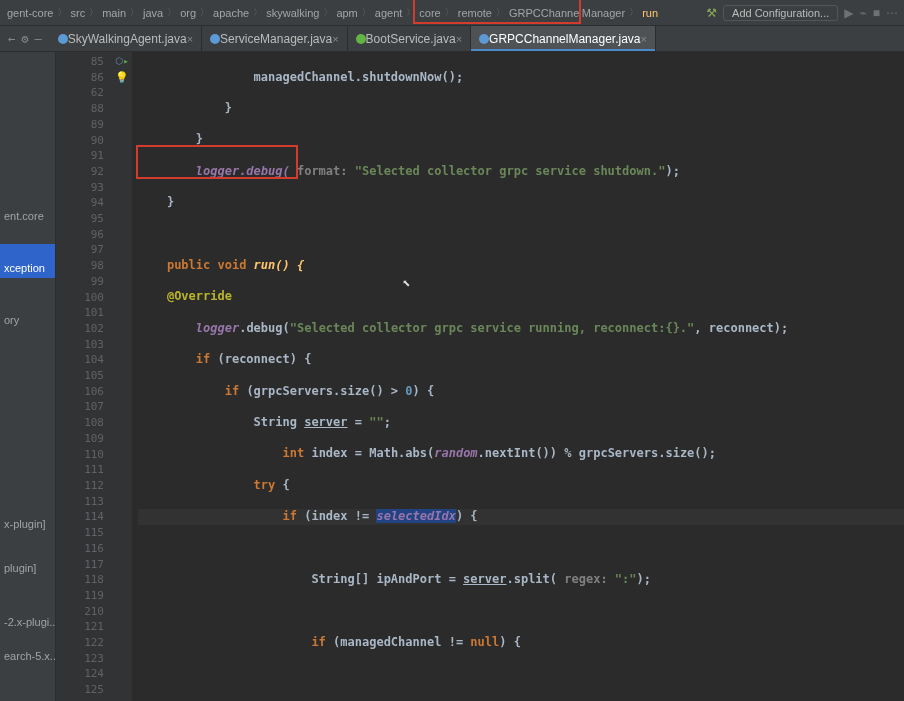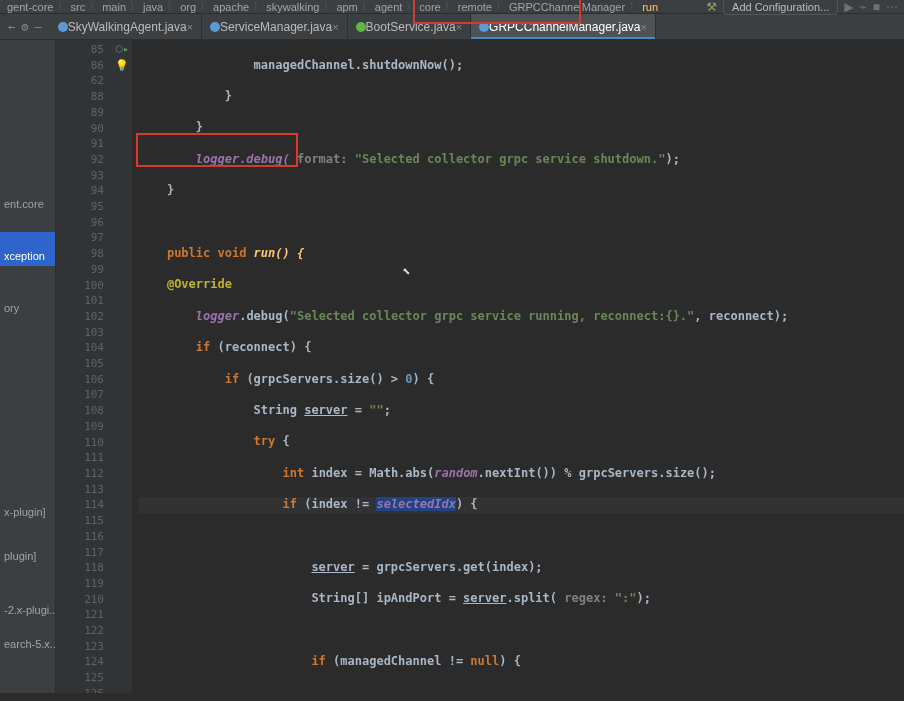--- a/index.html
+++ b/index.html
@@ -8,21 +8,21 @@
   font-family: "Menlo", "Consolas", monospace;
   font-size: 12px;
   color: #a9b7c6;
   overflow: hidden;
   width: 904px;
   height: 701px;
 }
 .topbar {
   display: flex;
   align-items: center;
-  height: 14px;
+  height: 26px;
   background: #3c3f41;
   border-bottom: 1px solid #2d2d2d;
   font-family: -apple-system, "Segoe UI", sans-serif;
   font-size: 11px;
 }
 .breadcrumbs {
   display: flex;
   align-items: center;
   flex: 1;
   overflow: hidden;
@@ -361,25 +361,24 @@
 <div class="line">        <span>}</span></div>
 <div class="line">        <span class="fld">logger.debug(</span><span class="cmt"> format: </span><span class="str">"Selected collector grpc service shutdown."</span><span>);</span></div>
 <div class="line">    <span>}</span></div>
 <div class="line"> </div>
 <div class="line">    <span class="kw">public void</span><span class="mth"> run() {</span></div>
 <div class="line">    <span class="ann">@Override</span></div>
 <div class="line">        <span class="fld">logger</span><span>.debug(</span><span class="str">"Selected collector grpc service running, reconnect:{}."</span><span>, reconnect);</span></div>
 <div class="line">        <span class="kw">if</span><span> (reconnect) {</span></div>
 <div class="line">            <span class="kw">if</span><span> (grpcServers.size() &gt; </span><span class="num">0</span><span>) {</span></div>
 <div class="line">                <span>String </span><u><span>server</span></u><span> = </span><span class="str">""</span><span>;</span></div>
+<div class="line">                    <span class="kw">int</span><span> index = Math.abs(</span><span class="fld">random</span><span>.nextInt()) % grpcServers.size();</span></div>
 <div class="line">                <span class="kw">try</span><span> {</span></div>
-<div class="line">                    <span class="kw">int</span><span> index = Math.abs(</span><span class="fld">random</span><span>.nextInt()) % grpcServers.size();</span></div>
 <div class="line cur-line">                    <span class="kw">if</span><span> (index != </span><span class="fld sel-var">selectedIdx</span><span>) {</span></div>
 <div class="line"> </div>
-<div class="line">                        <u><span>server</span></u><span> = grpcServers.get(index);</span></div>
 <div class="line">                        <span>String[] ipAndPort = </span><u><span>server</span></u><span>.split(</span><span class="cmt"> regex: </span><span class="str">":"</span><span>);</span></div>
 <div class="line"> </div>
 <div class="line">                        <span class="kw">if</span><span> (managedChannel != </span><span class="kw">null</span><span>) {</span></div>
 
 
 
 
 
 
 

